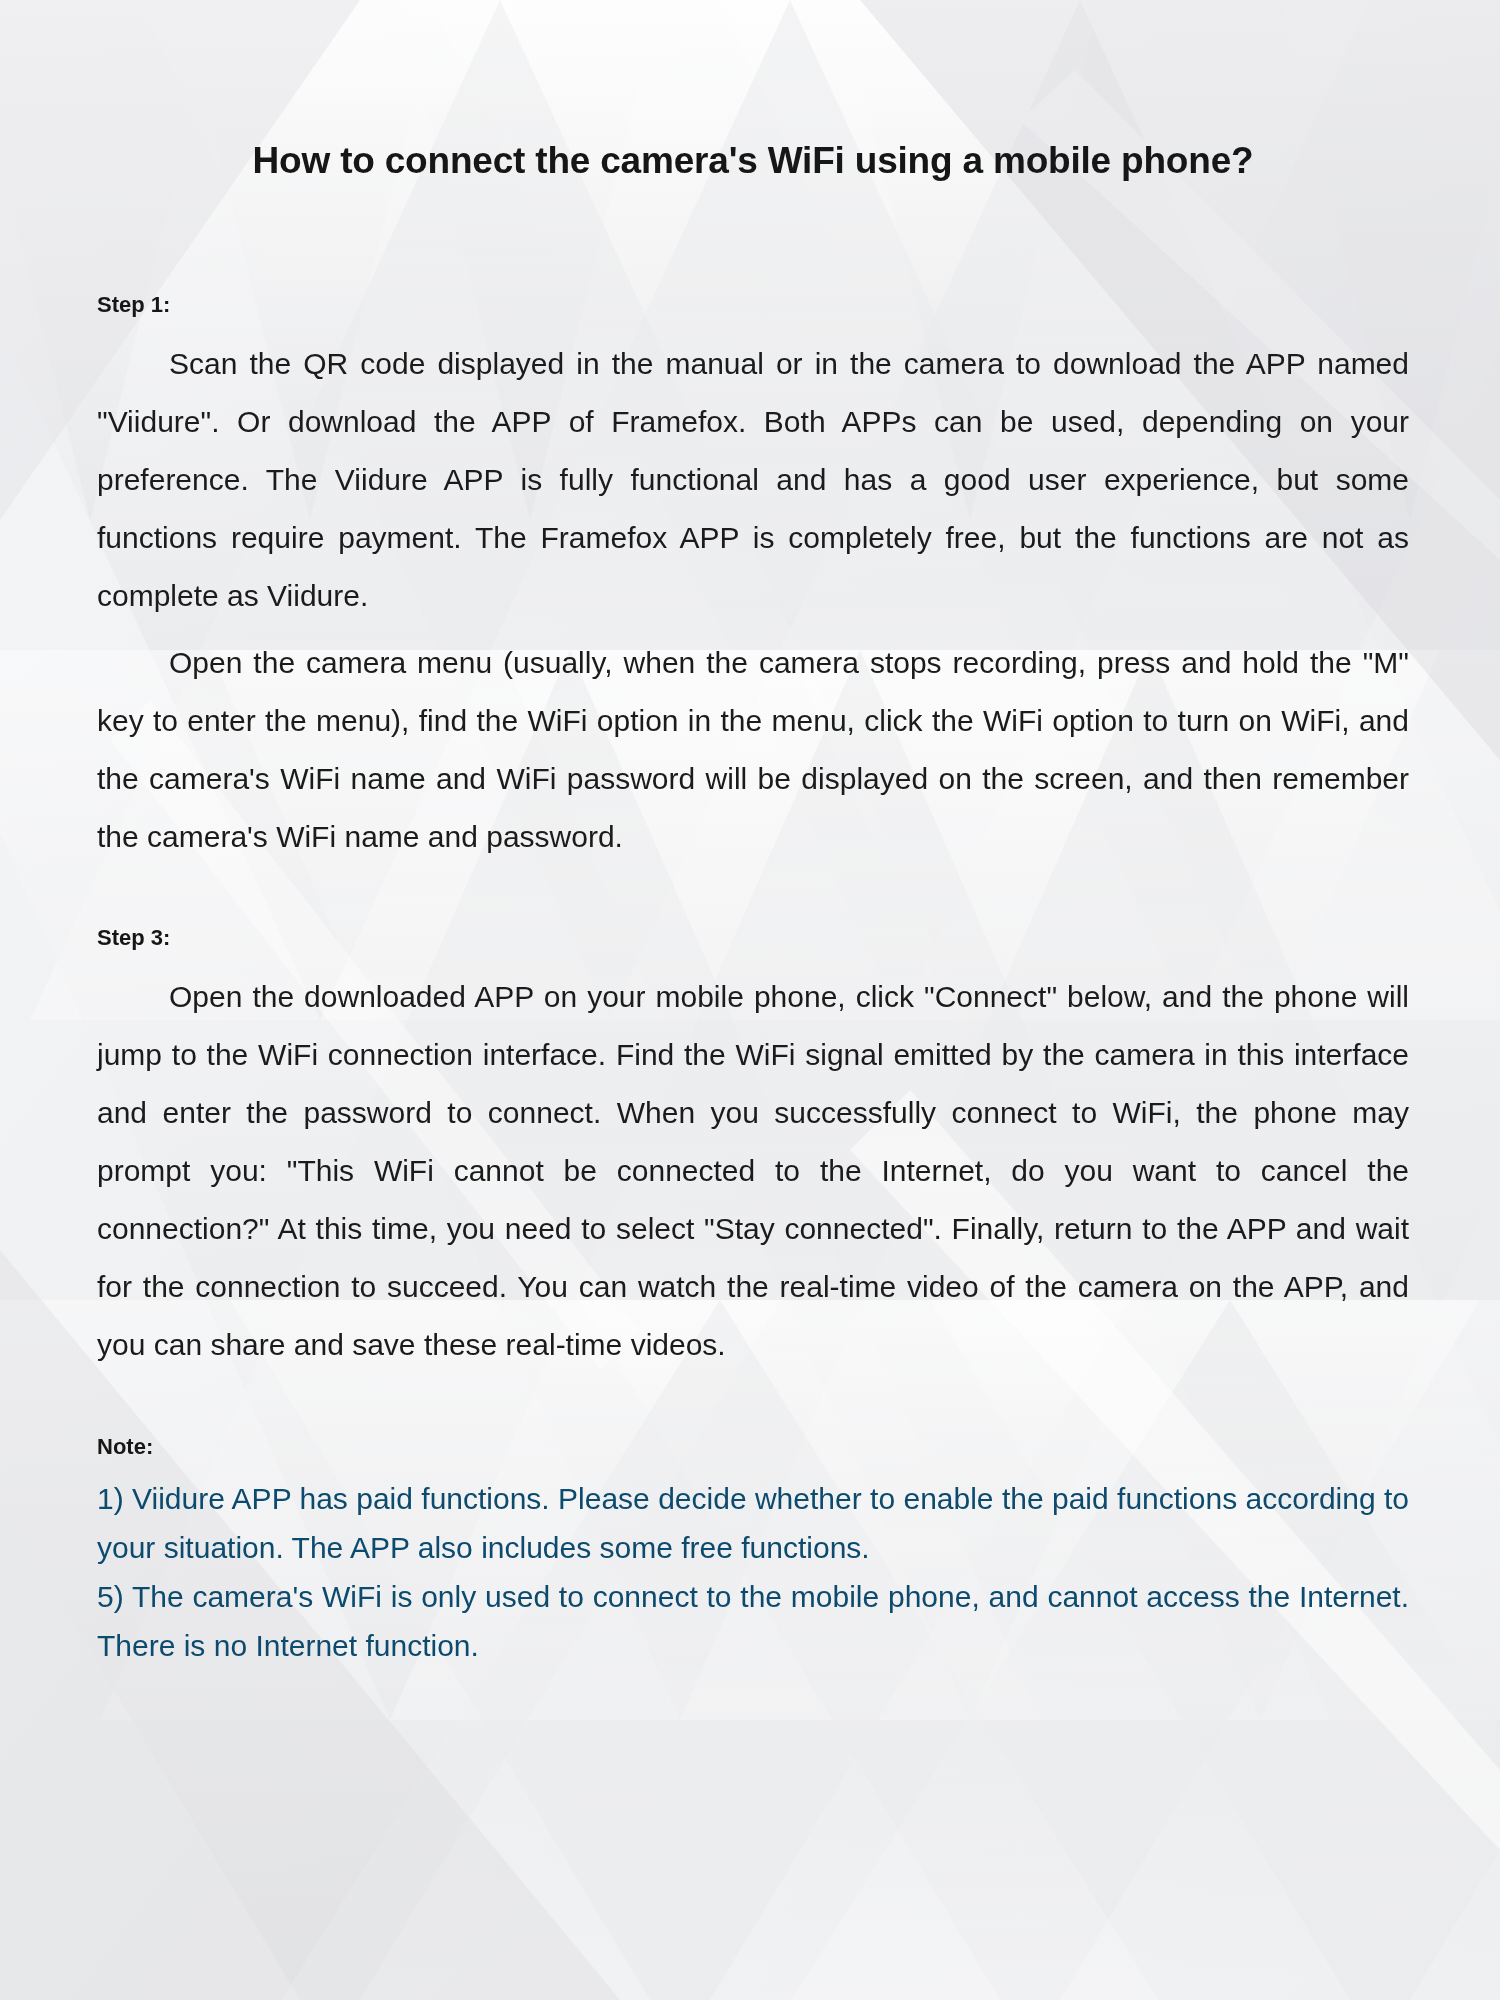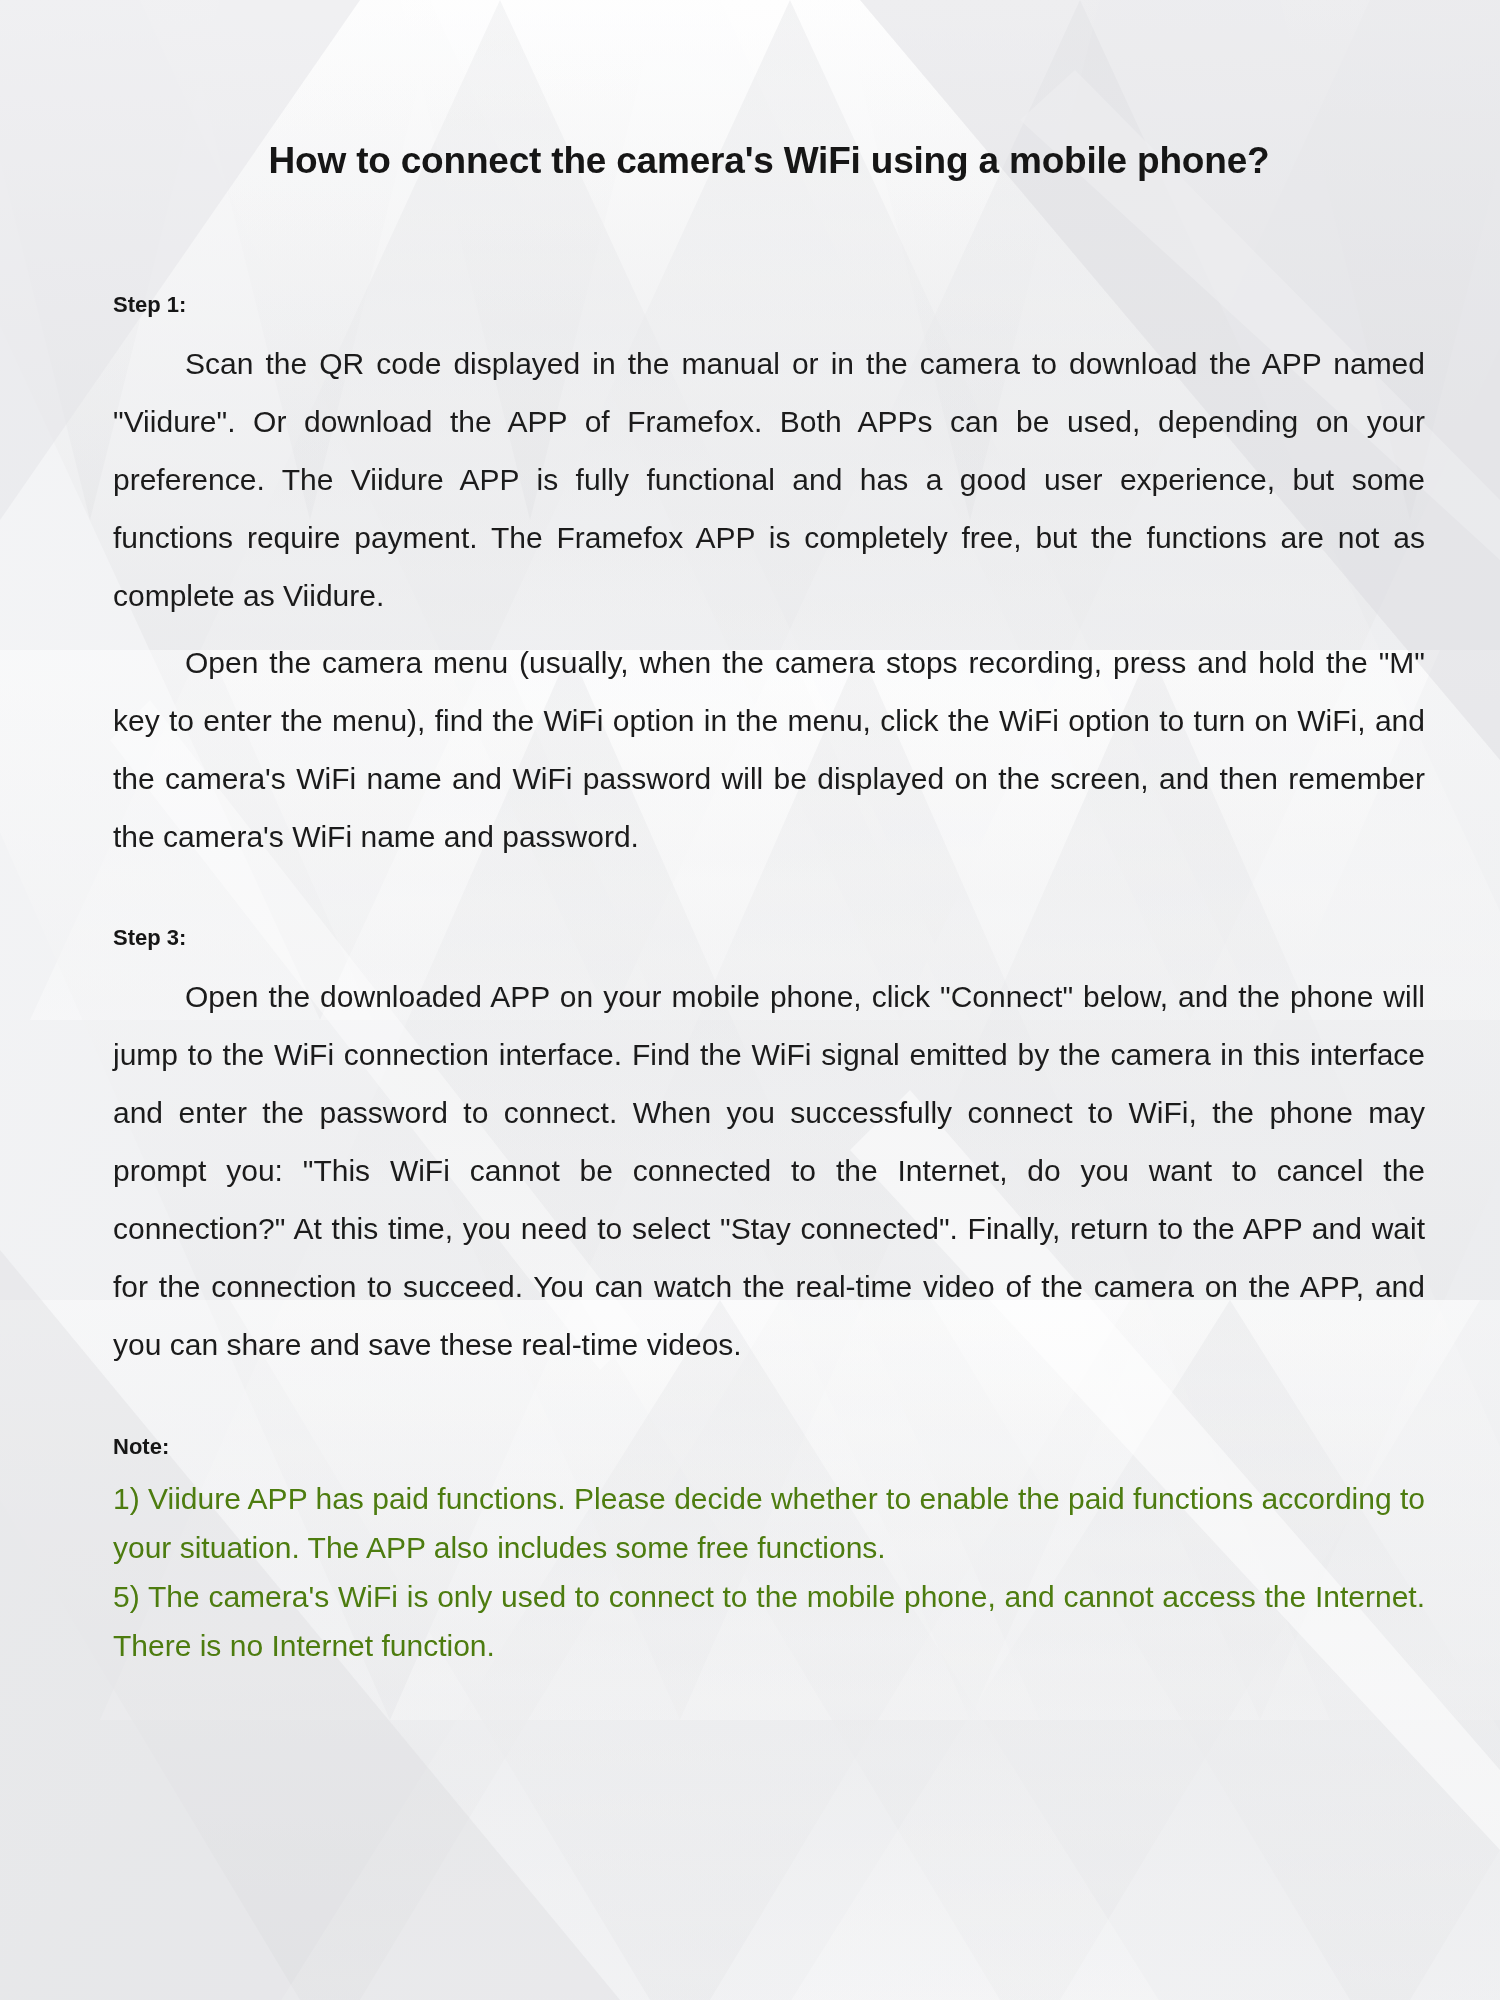--- a/index.html
+++ b/index.html
@@ -17,21 +17,21 @@
   }
   .bg {
     position: absolute;
     left: 0; top: 0;
     width: 1500px;
     height: 2000px;
     display: block;
   }
   .content {
     position: absolute;
-    left: 113px;
+    left: 97px;
     top: 0;
     width: 1312px;
   }
   .title {
     margin: 138px 0 0 0;
     font-size: 37px;
     line-height: 46px;
     font-weight: 700;
     text-align: center;
     color: #161616;
@@ -57,21 +57,21 @@
     text-indent: 72px;
     color: #1b1b1b;
   }
   .note-items { margin-top: 6px; }
   p.note-item {
     margin: 0;
     font-size: 30px;
     line-height: 49px;
     text-align: justify;
     text-justify: inter-word;
-    color: #4d7c0f;
+    color: #0c4a6e;
   }
 </style>
 </head>
 <body>
 
 <svg class="bg" viewBox="0 0 1500 2000" preserveAspectRatio="none" aria-hidden="true">
   <defs>
     <linearGradient id="gA" x1="0" y1="0" x2="0" y2="1">
       <stop offset="0" stop-color="#ffffff"></stop>
       <stop offset="1" stop-color="#d8d9dc"></stop>

